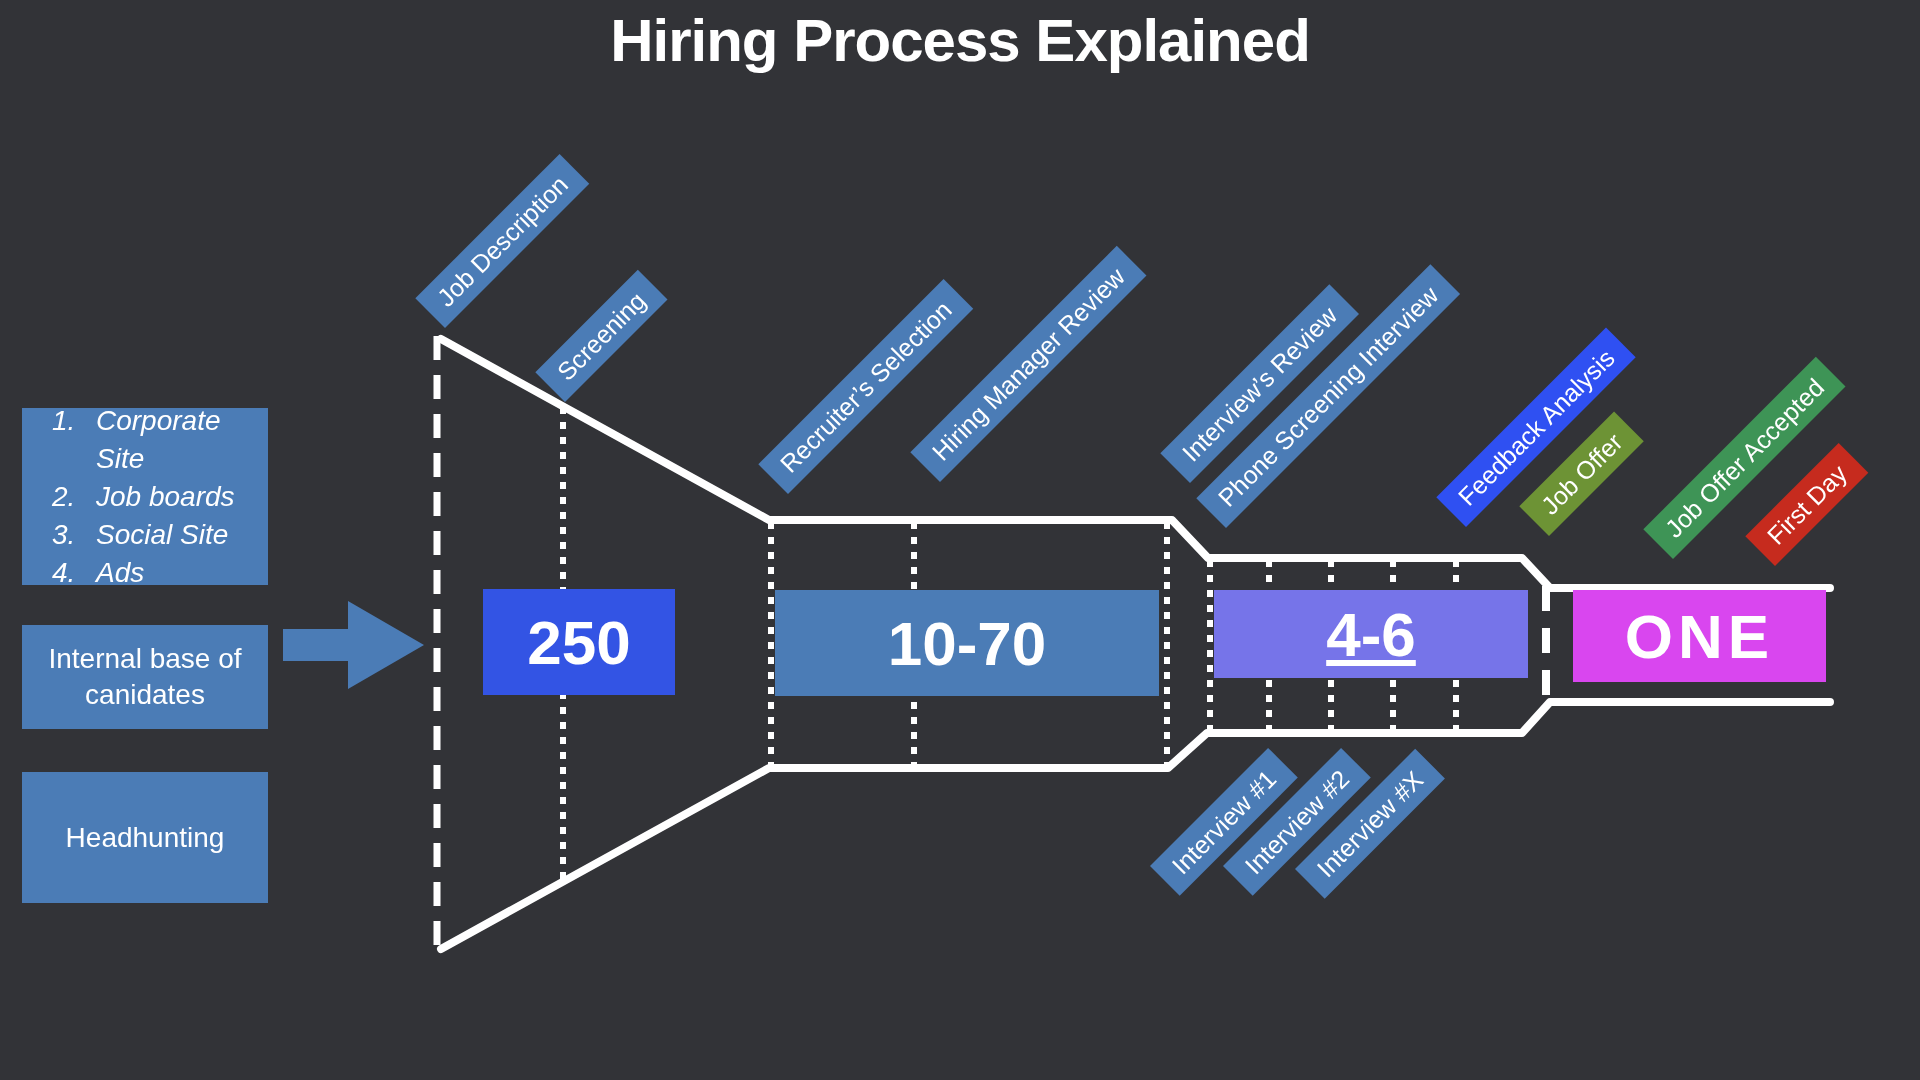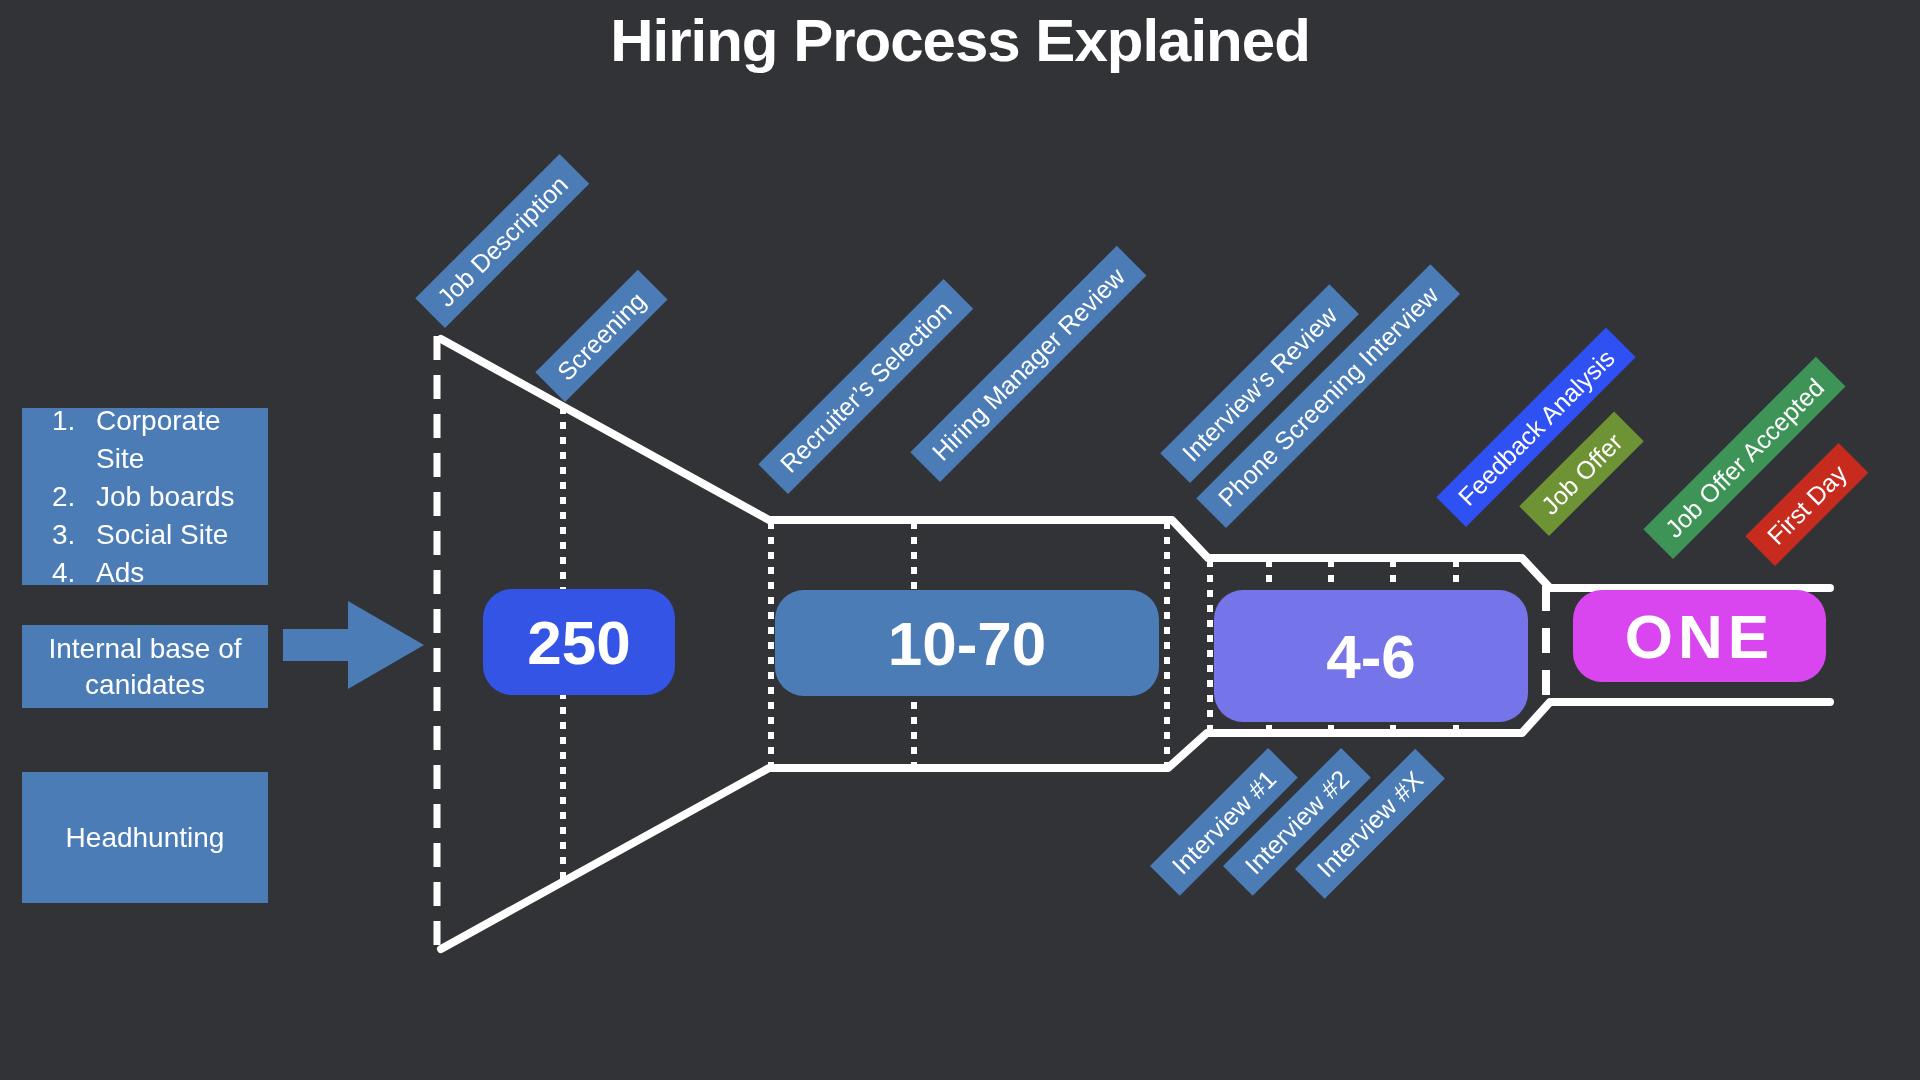--- a/index.html
+++ b/index.html
@@ -13,42 +13,42 @@
     text-align:center;color:#ffffff;
     font-size:60px;font-weight:700;letter-spacing:-1px;margin:0;
   }
   
   .src-box{
     position:absolute;left:22px;width:246px;
     background:#4B7CB6;color:#ffffff;
     display:flex;align-items:center;justify-content:center;
     font-size:28px;line-height:36px;text-align:center;
   }
-  #channels-box{top:408px;height:177px;justify-content:flex-start;}
+  #channels-box{top:408px;height:177px;justify-content:flex-start;font-style:italic;}
   #channels-box ol{
     margin:0;padding:0 0 0 30px;list-style:none;
     counter-reset:ch;text-align:left;width:100%;
   }
   #channels-box li{
     counter-increment:ch;line-height:38px;font-size:28px;color:#fff;
     display:flex;
   }
   #channels-box li::before{
     content:counter(ch) ".";
     width:44px;flex:0 0 44px;
   }
-  #internal-box{top:625px;height:83px;}
+  #internal-box{top:625px;height:104px;}
   #internal-box span{display:block;width:210px;}
   #headhunt-box{top:772px;height:131px;}
   
   svg.layer{position:absolute;left:0;top:0;}
   
   .count-box{
     position:absolute;display:flex;align-items:center;justify-content:center;
-    color:#ffffff;font-size:62px;font-weight:600;border-radius:29px;
+    color:#ffffff;font-size:62px;font-weight:600;
   }
   
   .lbl{
     position:absolute;white-space:nowrap;
     color:#ffffff;font-size:25px;font-weight:500;
     line-height:42px;height:42px;padding:0 16px;
   }
   .lbl.top{transform:rotate(-45deg);transform-origin:0 100%;}
   .lbl.bottom{transform:rotate(-45deg);transform-origin:0 0;}
 </style>
@@ -99,21 +99,21 @@
       <g stroke-width="8" stroke-linejoin="round" stroke-linecap="round">
         <path d="M441 339 L769 520 H1172 L1208 558 H1522 L1550 588 H1830"></path>
         <path d="M441 949 L769 768 H1168 L1207 733 H1522 L1550 702 H1830"></path>
       </g>
     </g>
   </svg>
 
   <div id="counts">
       <div class="count-box" style="left: 483px; top: 589px; width: 192px; height: 106px; background: rgb(51, 84, 228); letter-spacing: 0px;">250</div>
       <div class="count-box" style="left: 775px; top: 590px; width: 384px; height: 106px; background: rgb(75, 124, 182); letter-spacing: 0px;">10-70</div>
-      <div class="count-box" style="left: 1214px; top: 590px; width: 314px; height: 132px; background: rgb(118, 116, 233); letter-spacing: 0px;">4-6</div>
+      <div class="count-box" style="left: 1214px; top: 590px; width: 314px; height: 88px; background: rgb(118, 116, 233); letter-spacing: 0px; text-decoration: underline;">4-6</div>
       <div class="count-box" style="left: 1573px; top: 590px; width: 253px; height: 92px; background: #d946ef; letter-spacing: 5px;">ONE</div>
     </div>
 
   <div id="labels-top">
       <div class="lbl top" style="left: 445px; top: 286px; background: rgb(75, 124, 182);">Job Description</div>
       <div class="lbl top" style="left: 565px; top: 360px; background: rgb(75, 124, 182);">Screening</div>
       <div class="lbl top" style="left: 788px; top: 452px; background: rgb(75, 124, 182);">Recruiter’s Selection</div>
       <div class="lbl top" style="left: 940px; top: 440px; background: rgb(75, 124, 182);">Hiring Manager Review</div>
       <div class="lbl top" style="left: 1190px; top: 441px; background: rgb(75, 124, 182);">Interview’s Review</div>
       <div class="lbl top" style="left: 1226px; top: 486px; background: rgb(75, 124, 182);">Phone Screening Interview</div>

